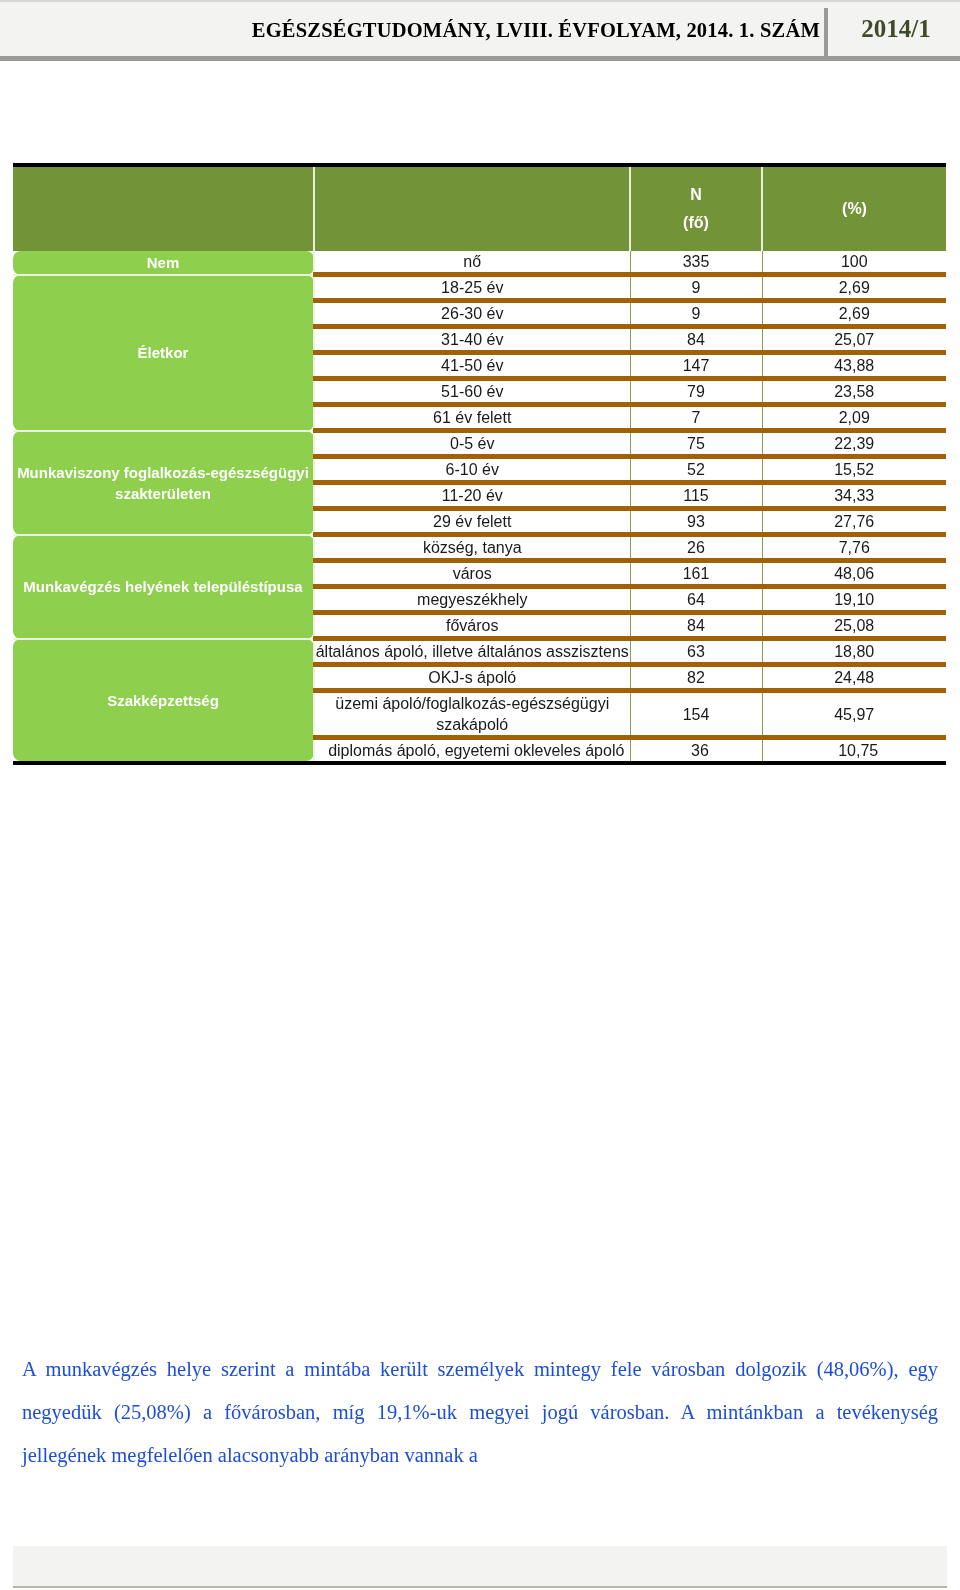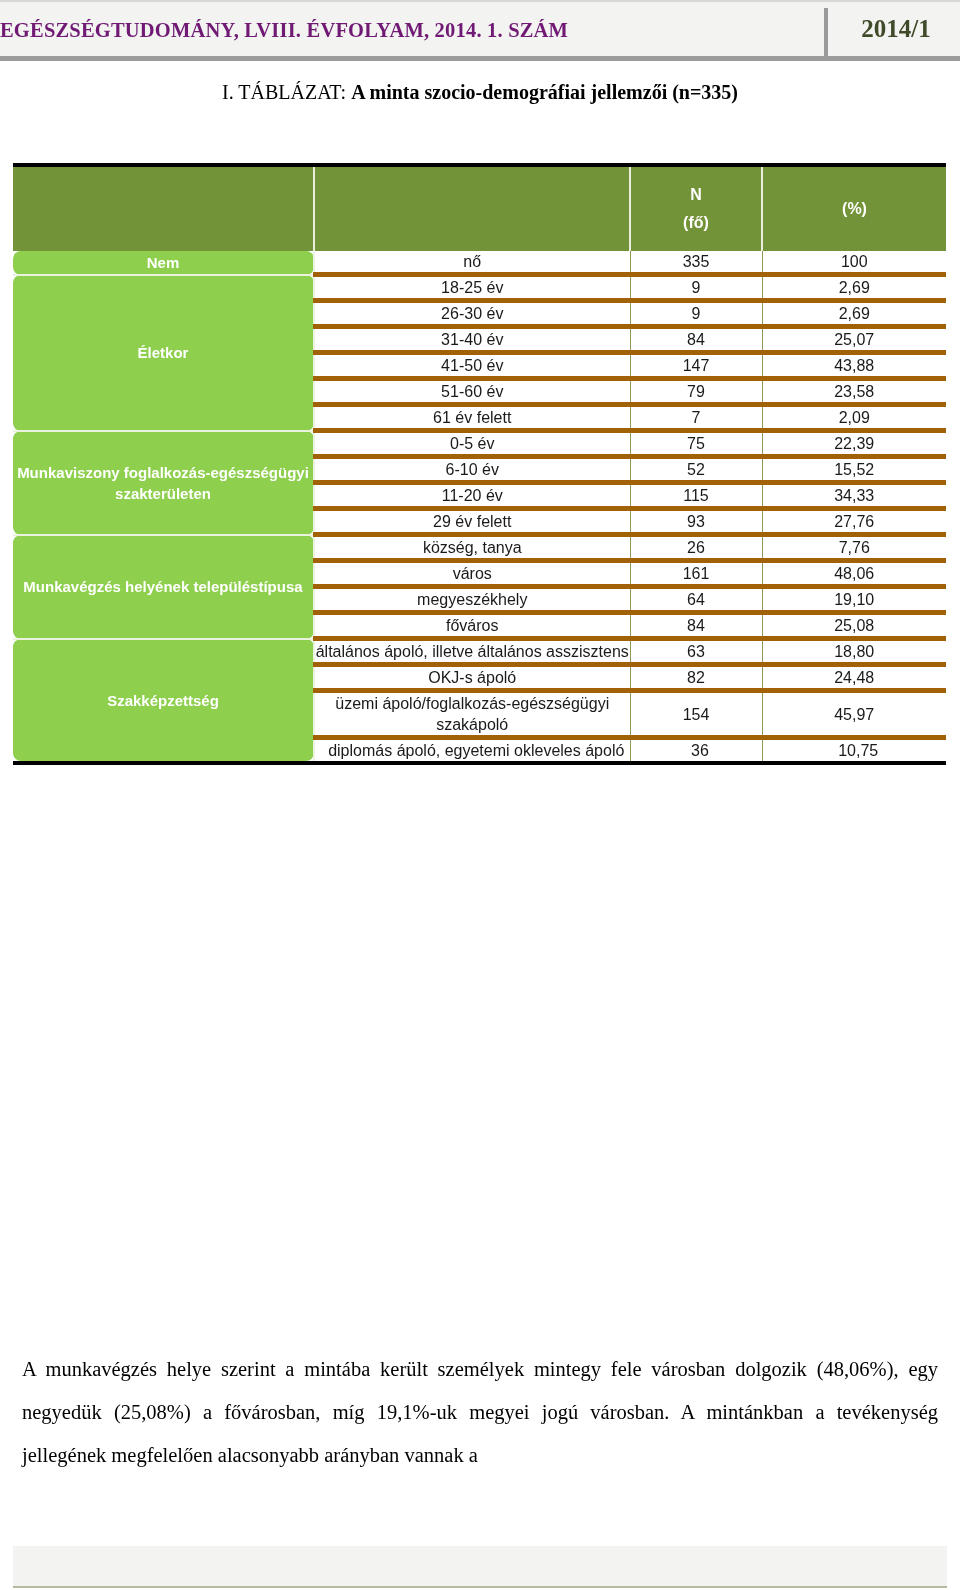--- a/index.html
+++ b/index.html
@@ -31,26 +31,26 @@
     position: relative;
     width: 100%;
     height: 100%;
   }
   .rh-title {
     position: absolute;
     left: 0; top: 0;
     width: 820px;
     height: 56px;
     line-height: 56px;
-    text-align: left;
+    text-align: right;
     font-family: "Liberation Serif", "DejaVu Serif", serif;
     font-weight: bold;
     font-size: 20.5px;
     letter-spacing: .2px;
-    color: #701a75;
+    color: #000000;
     white-space: nowrap;
   }
   .rh-divider {
     position: absolute;
     left: 824px; top: 6px;
     width: 4px;
     height: 52px;
     background: #9a9a9a;
   }
   .rh-issue {
@@ -170,21 +170,21 @@
   
   .body-text {
     position: absolute;
     left: 22px;
     top: 1327px;
     width: 916px;
     font-family: "Liberation Serif", "DejaVu Serif", serif;
     font-size: 20.5px;
     line-height: 43px;
     text-align: justify;
-    color: #000000;
+    color: #1d4ed8;
   }
 
   
   .footer-band {
     position: absolute;
     left: 13px;
     top: 1546px;
     width: 934px;
     height: 42px;
     background: #f3f3f1;
@@ -198,24 +198,20 @@
 <div class="running-head">
   <div class="running-head-inner">
     <div class="rh-title">EGÉSZSÉGTUDOMÁNY, LVIII. ÉVFOLYAM, 2014. 1. SZÁM</div>
     <div class="rh-divider"></div>
     <div class="rh-issue">2014/1</div>
   </div>
 </div>
 <div class="rh-rule"></div>
 
 <div class="captions">
-  <div class="caption-line">
-    <span class="lead">I. TÁBLÁZAT:</span>
-    <span class="bold">A minta szocio-demográfiai jellemzői (n=335)</span>
-  </div>
 </div>
 
 <div class="table-wrap">
   <table class="t">
     <colgroup>
       <col class="c-cat">
         <col class="c-val">
         <col class="c-n">
         <col class="c-pct">
     </colgroup>

